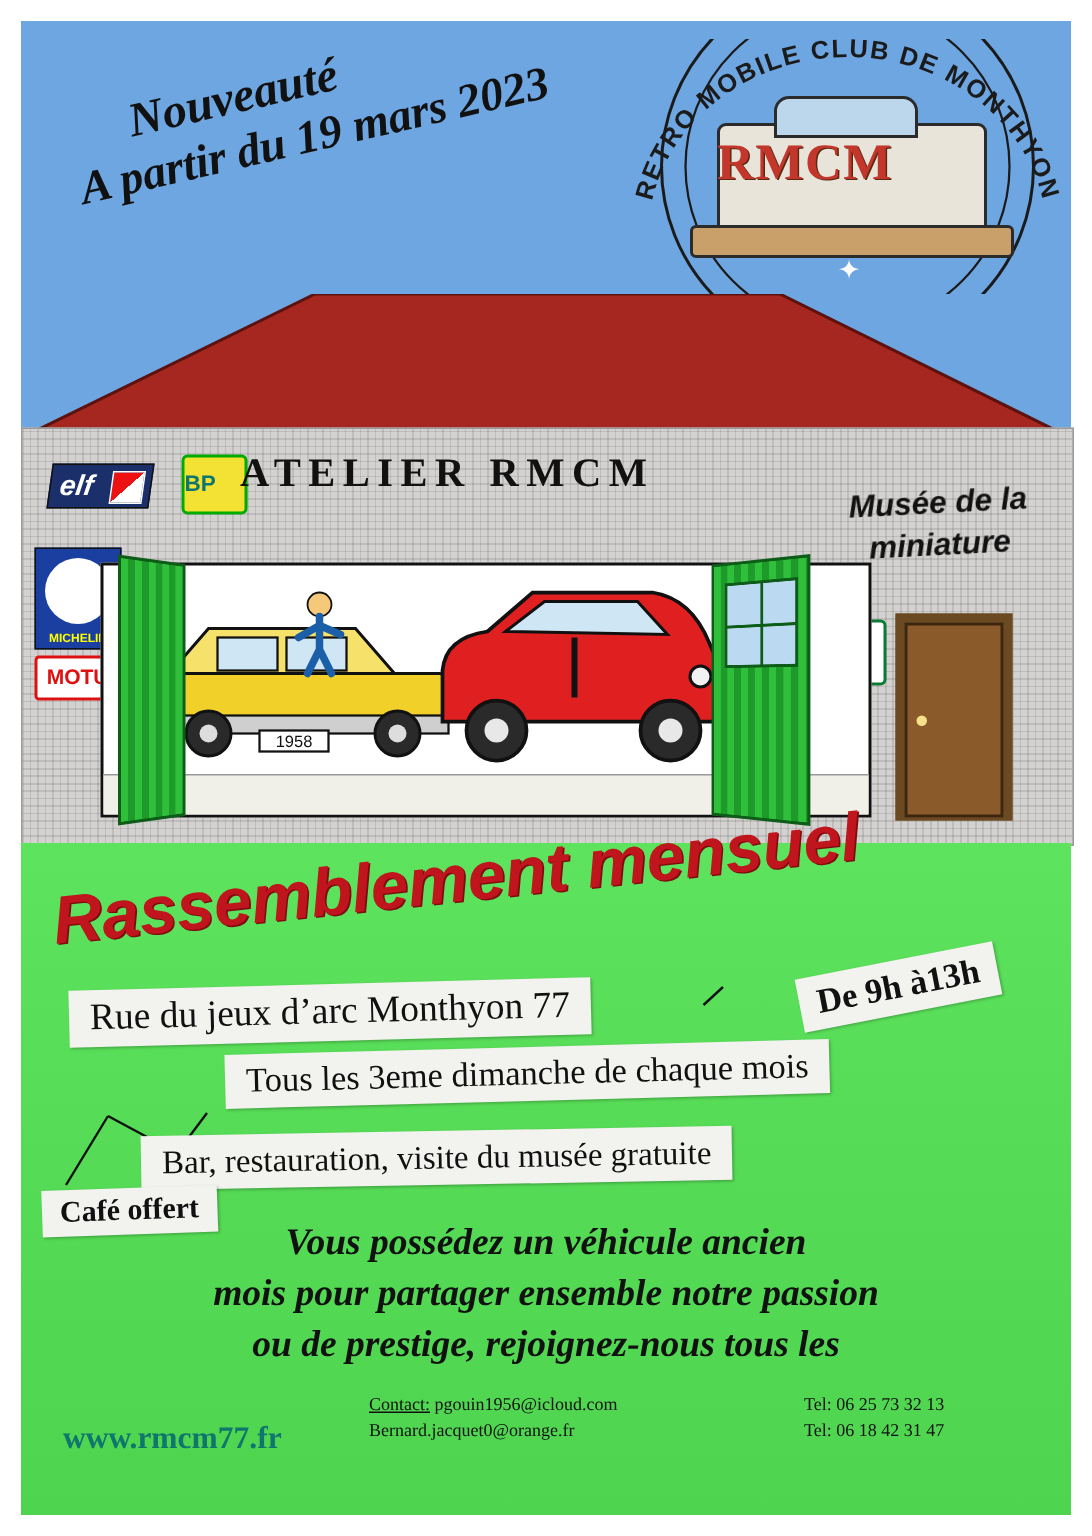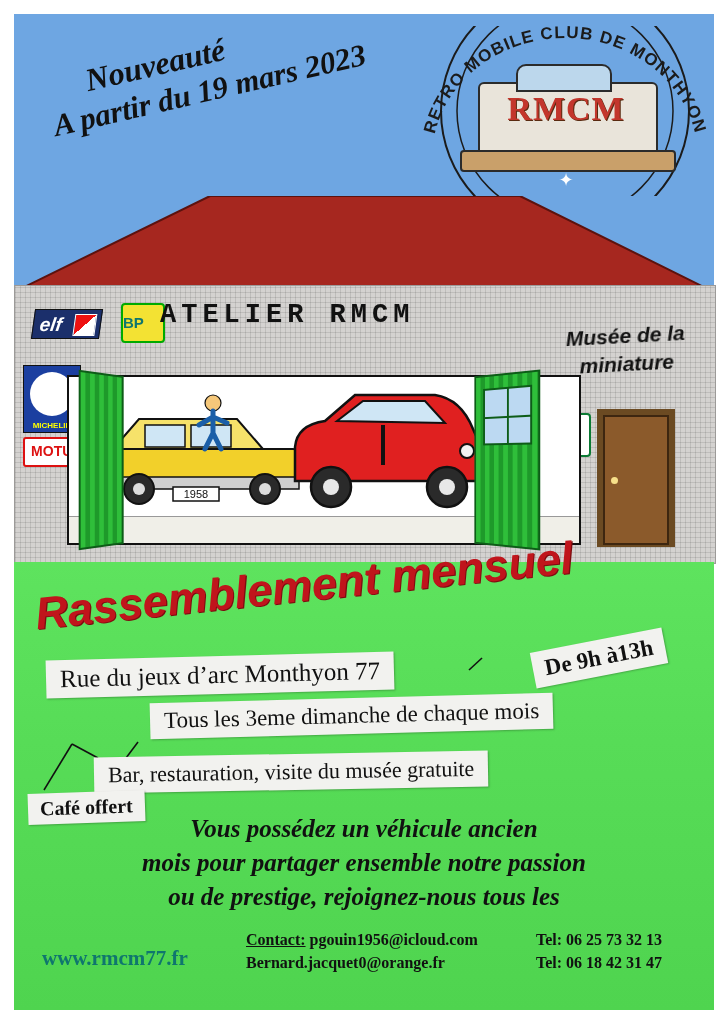--- a/index.html
+++ b/index.html
@@ -46,21 +46,21 @@
     background:#e9e4da;
     border:2px solid #2b2b2b;
     border-radius:6px;
   }
   .logo-body .roof{
     position:absolute;left:36px;top:-20px;width:92px;height:24px;
     background:#bcd7ec;border:2px solid #2b2b2b;border-radius:10px 10px 0 0;
   }
   .logo-rmcm{
     position:absolute;left:58px;top:64px;width:176px;
-    text-align:center;
+    text-align:left;
     font-family:"Liberation Serif", serif;
     font-weight:bold;
     font-size:34px;
     letter-spacing:1px;
     color:#c3362c;
     text-shadow:1px 1px 0 #5a2a10;
   }
   .logo-base{
     position:absolute;left:40px;top:124px;width:212px;height:18px;
     background:#c9a06a;border:2px solid #2b2b2b;border-radius:4px;
@@ -87,21 +87,21 @@
   .building{
     position:absolute;left:14px;top:285px;width:700px;height:277px;
     background:
       repeating-linear-gradient(0deg, rgba(0,0,0,.10) 0 1px, rgba(0,0,0,0) 1px 5px),
       repeating-linear-gradient(90deg, rgba(0,0,0,.10) 0 1px, rgba(0,0,0,0) 1px 5px),
       #d4d2d0;
     border:1px solid #9c9a98;
   }
   .atelier-title{
     position:absolute;left:160px;top:300px;
-    font-family:Liberation Mono, monospace;
+    font-family:Liberation Serif, serif;
     font-weight:bold;font-size:27px;letter-spacing:5px;color:#111;
   }
   .musee{
     position:absolute;left:536px;top:322px;width:180px;
     text-align:center;
     font-family:"Liberation Sans", sans-serif;
     font-weight:bold;font-style:italic;font-size:21px;color:#111;
     line-height:1.35;
     transform:rotate(-3deg);
   }
@@ -239,21 +239,21 @@
   .para{
     position:absolute;left:0;width:700px;text-align:center;
     font-family:"Liberation Serif", serif;
     font-weight:bold;font-style:italic;
     font-size:25px;color:#111;line-height:1.36;
   }
   #para-main{left:14px;top:812px;}
   .contact{
     position:absolute;
     font-family:"Liberation Serif", serif;
-    font-size:16px;color:#111;font-weight:bold;
+    font-size:12px;color:#111;
   }
   #contact-block{left:246px;top:928px;line-height:1.45;}
   #contact-block u{text-decoration:underline;}
   #tel-block{left:536px;top:928px;line-height:1.45;}
   #web{
     position:absolute;left:42px;top:946px;
     font-family:"Liberation Serif", serif;
     font-weight:bold;font-size:21px;color:#0f766e;
   }
 </style>

